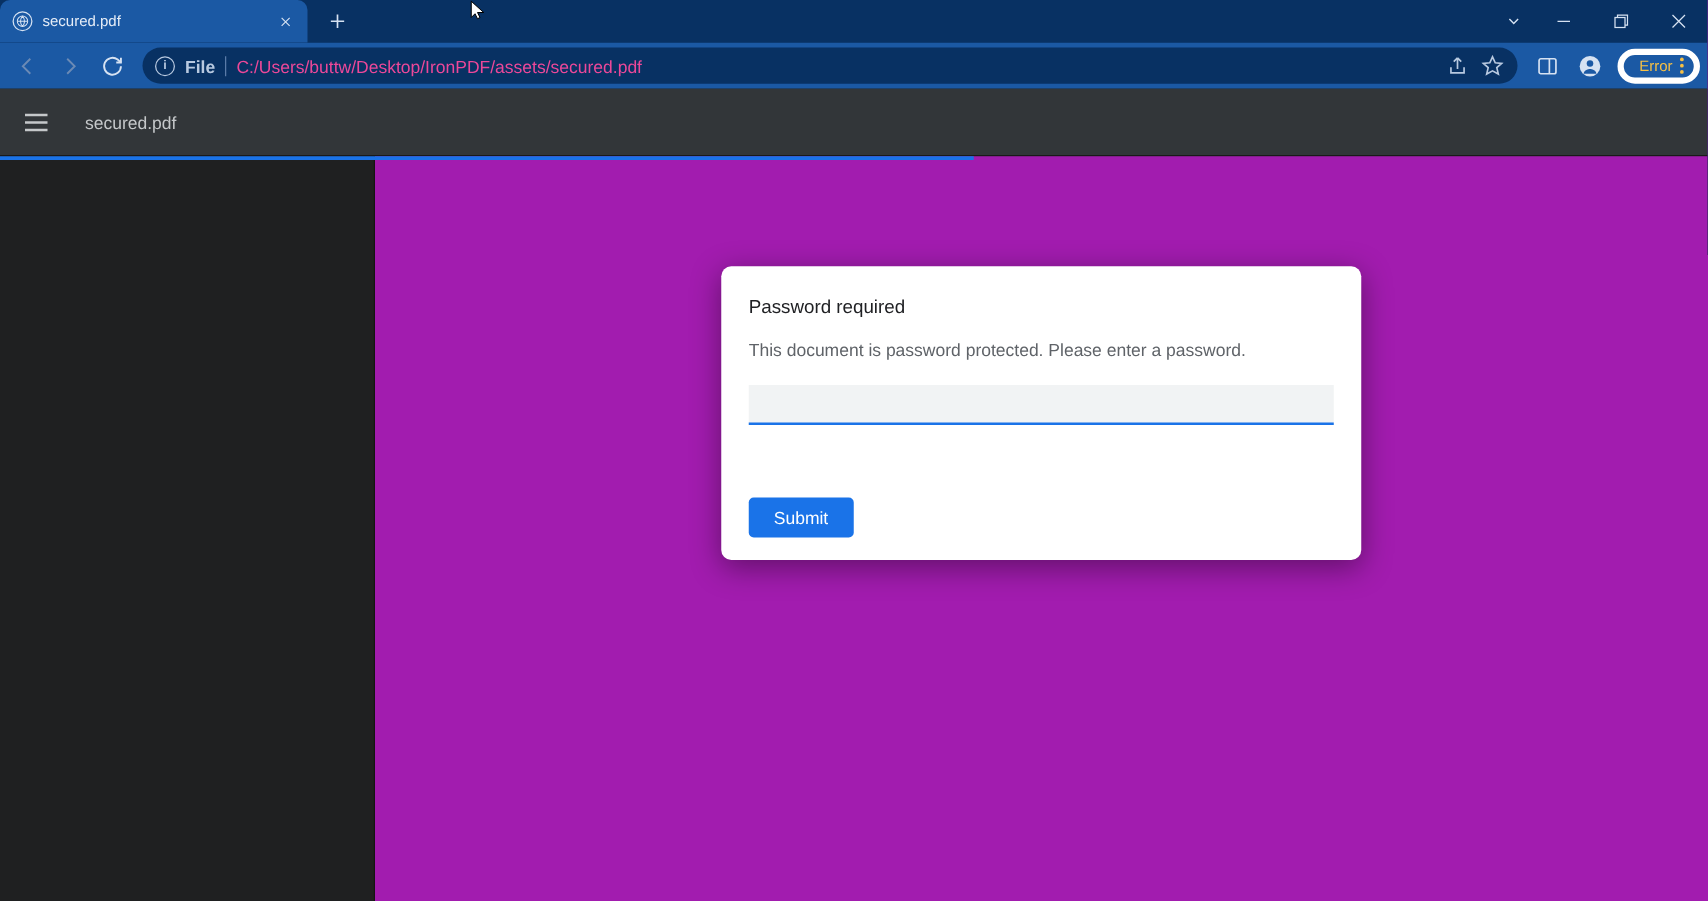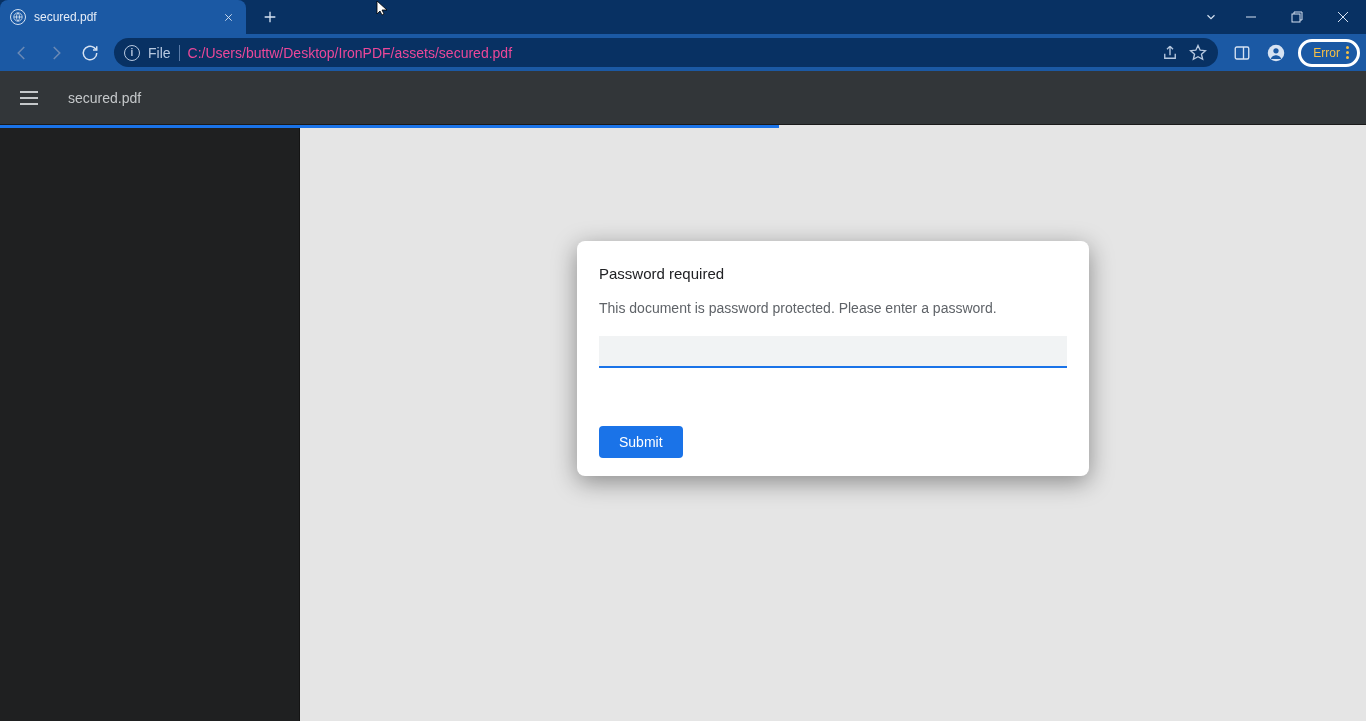--- a/index.html
+++ b/index.html
@@ -139,20 +139,21 @@
       justify-content: center;
       color: #b8c9e0;
       font-size: 10px;
       font-weight: bold;
       flex-shrink: 0;
     }
     .omni-file-label {
       color: #b8c9e0;
       font-size: 14px;
       flex-shrink: 0;
+      font-weight: bold;
     }
     .omni-divider {
       width: 1px;
       height: 16px;
       background: #5a7ba8;
       flex-shrink: 0;
     }
     .omni-url {
       color: #ec4899;
       font-size: 14px;
@@ -178,21 +179,21 @@
       display: flex;
       align-items: center;
       justify-content: center;
       color: #d6e2f2;
       cursor: pointer;
     }
     .tb-icon svg { width: 18px; height: 18px; }
     
     .error-pill {
       height: 28px;
-      border: 3px solid #ffffff;
+      border: 5px solid #ffffff;
       border-radius: 14px;
       display: flex;
       align-items: center;
       padding: 0 8px 0 12px;
       gap: 6px;
       color: #f7c045;
       font-size: 12px;
       margin-left: 4px;
       cursor: pointer;
     }
@@ -254,25 +255,25 @@
       display: flex;
       height: 596px;
     }
     .sidepanel {
       width: 300px;
       background: #1f2021;
       border-right: 1px solid #141414;
     }
     .pdf-main {
       flex: 1;
-      background: #e5e5e5;
+      background: #a21caf;
       display: flex;
       align-items: flex-start;
       justify-content: center;
-      padding-top: 116px;
+      padding-top: 88px;
     }
     
     
     .dialog {
       width: 512px;
       background: #fff;
       border-radius: 8px;
       box-shadow: 0 6px 24px rgba(0,0,0,0.4);
       padding: 24px 22px 18px 22px;
     }

